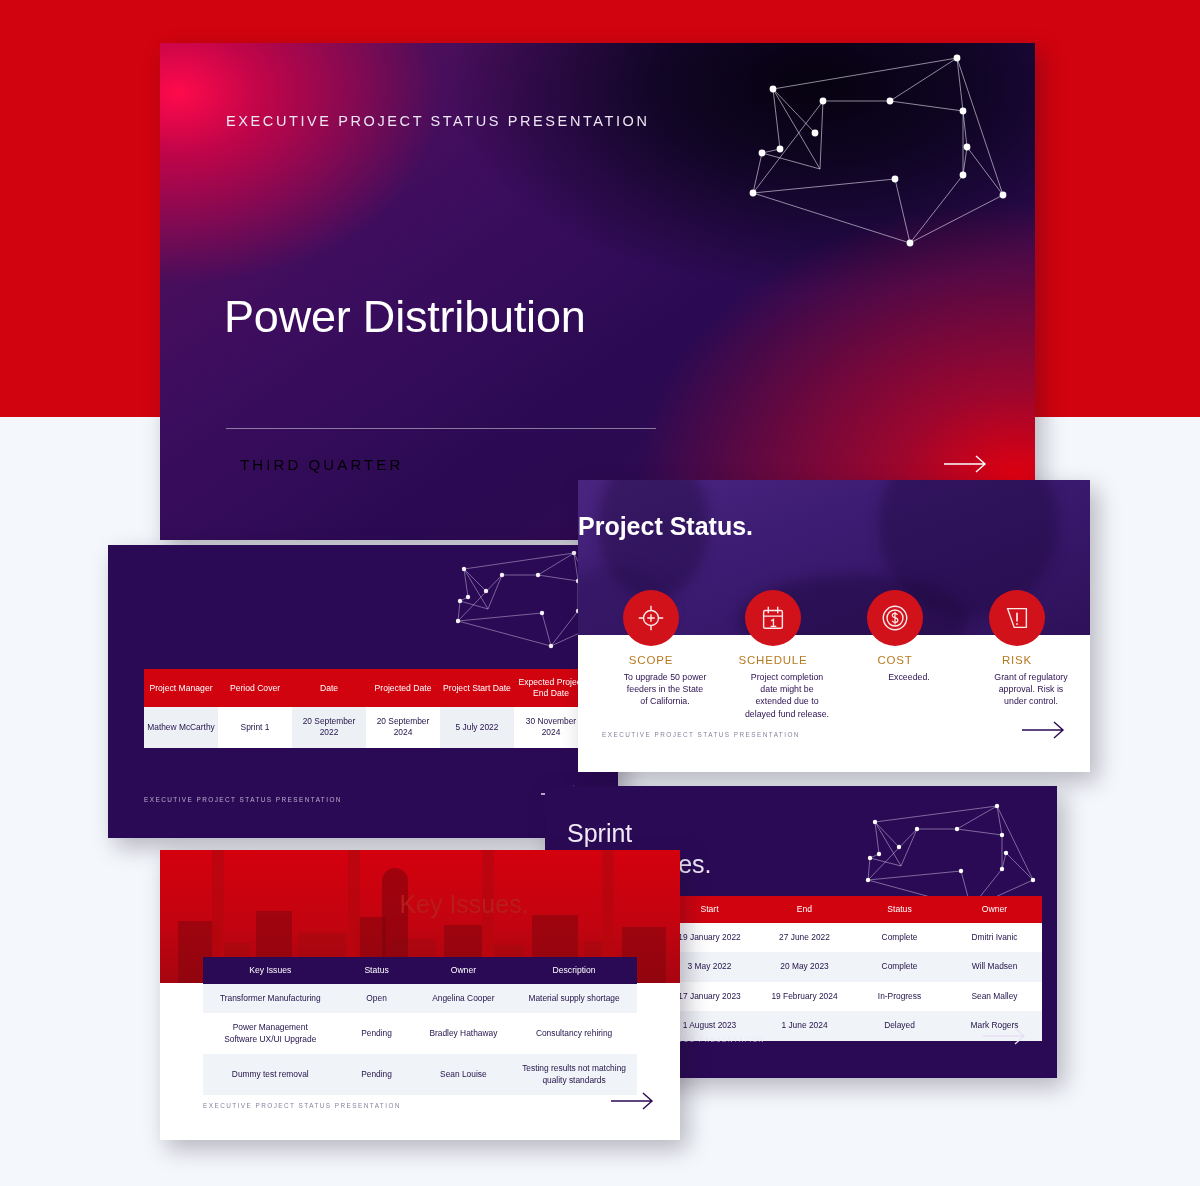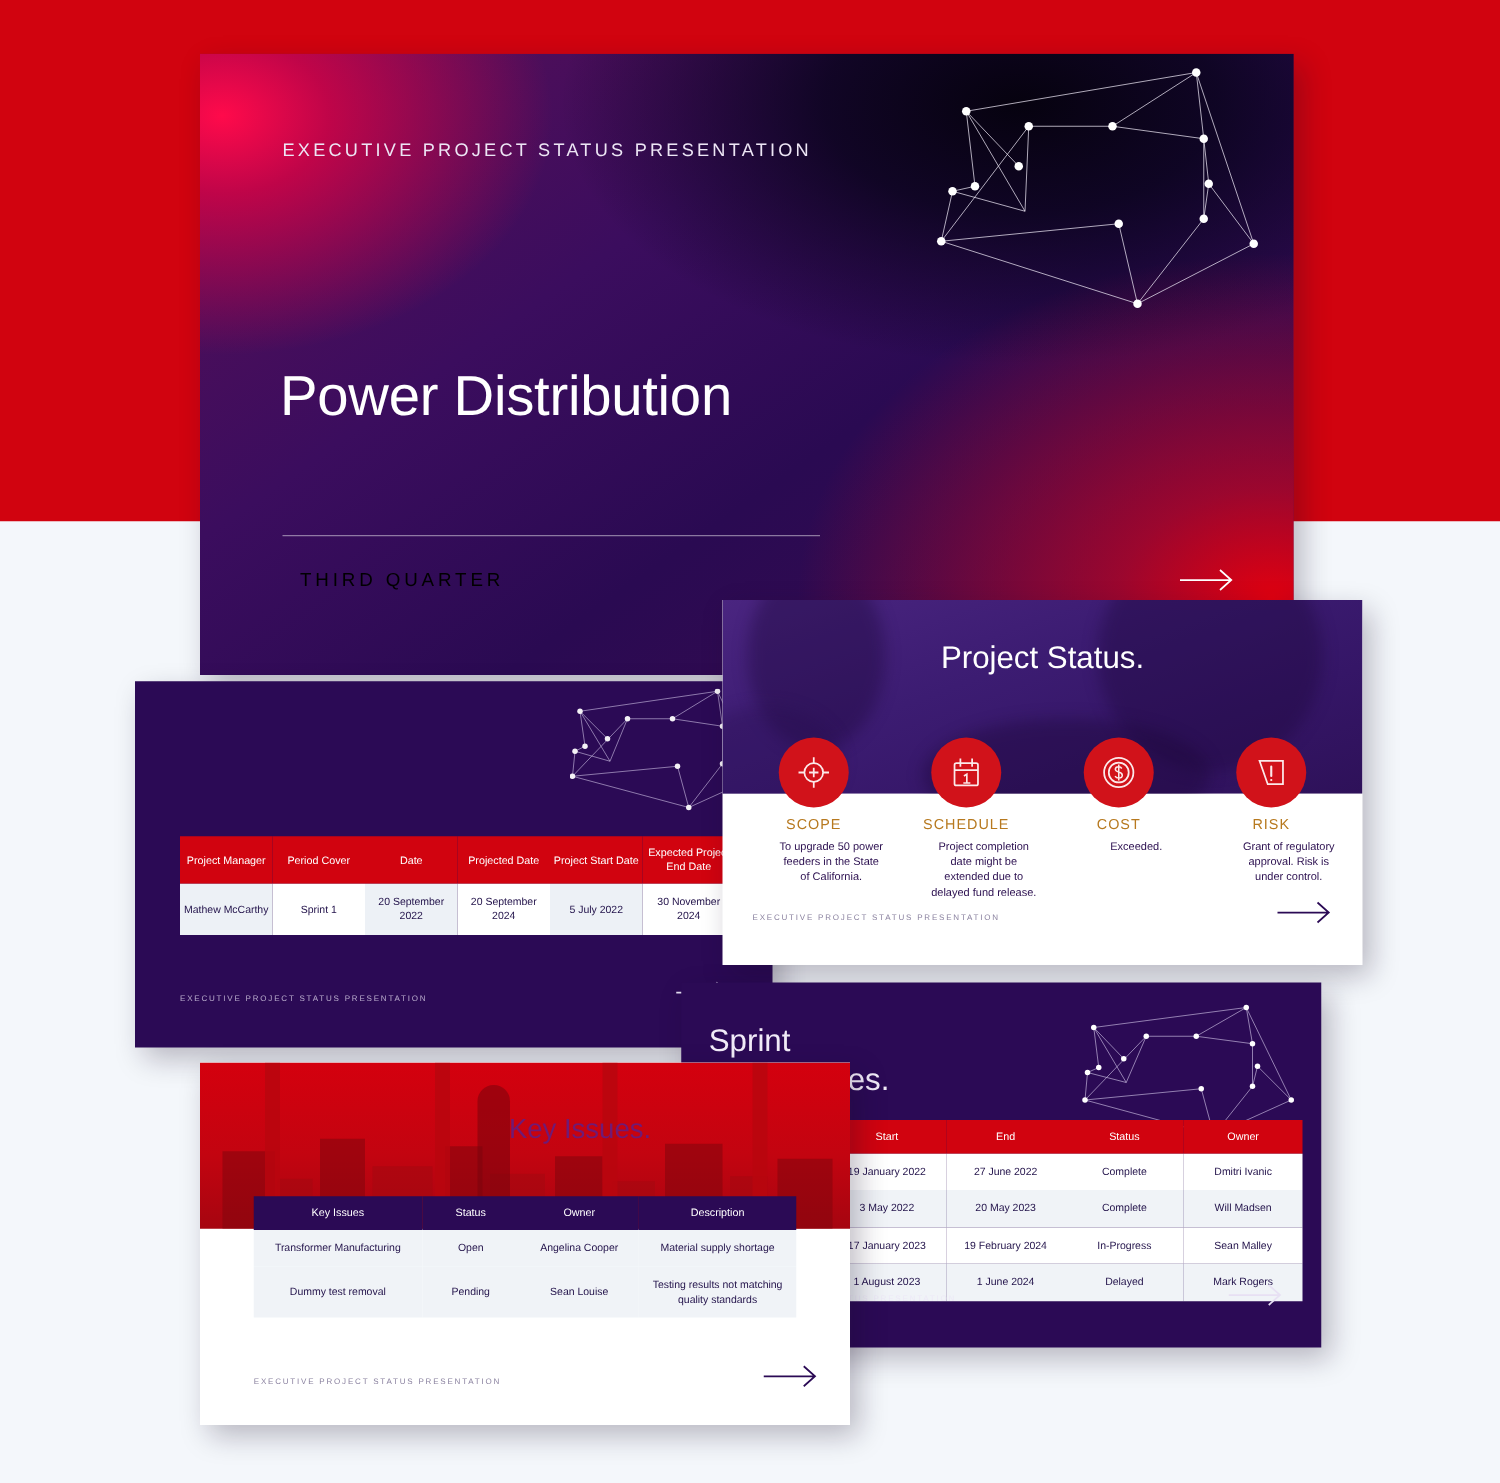--- a/index.html
+++ b/index.html
@@ -50,39 +50,39 @@
   .info-net { position: absolute; right: 2px; top: 6px; width: 160px; height: 110px; opacity: .95; }
   .info-h2 { position: absolute; left: 34px; top: 33px; color: #F1EBF8; font-size: 25px; line-height: 31px; font-weight: 300; }
   .info-table { position: absolute; left: 36px; top: 124px; width: 444px; }
 
   
   #slide-status { left: 578px; top: 480px; width: 512px; height: 292px; background: #FFFFFF; }
   .status-photo { position: absolute; left: 0; top: 0; width: 512px; height: 155px; overflow: hidden; }
   .status-photo .ph-base { position: absolute; inset: 0;
      background: linear-gradient(160deg,#4A2580 0%, #3C1C72 40%, #351667 70%, #2E1159 100%); }
   .status-photo .blob { position: absolute; border-radius: 50%; background: rgba(30,8,60,.40); filter: blur(6px); }
-  .status-h2 { position: absolute; left: 0; top: 32px; width: 512px; text-align: center;
-      color: #FFFFFF; font-size: 25px; font-weight: 400; }
+  .status-h2 { position: absolute; left: 0; top: 32px; width: 512px; 
+      color: #FFFFFF; font-size: 25px; font-weight: 700; }
   .status-cards { position: absolute; left: 12px; top: 110px; width: 488px; display: flex; }
   .status-card { flex: 1; text-align: center; padding: 0 4px; }
   .badge { width: 56px; height: 56px; border-radius: 50%; background: #D1121A; margin: 0 auto 8px;
       display: flex; align-items: center; justify-content: center; box-shadow: 0 0 0 0 rgba(0,0,0,0); }
   .badge svg { width: 30px; height: 30px; }
   .card-title { color: #B7791F; font-size: 11.5px; letter-spacing: .8px; margin-bottom: 5px; }
   .card-desc { color: #2C1050; font-size: 8.8px; line-height: 12.2px; margin-left: 28px; }
 
   
   #slide-issues { left: 160px; top: 850px; width: 520px; height: 290px; background: #FFFFFF; }
   .issues-photo { position: absolute; left: 0; top: 0; width: 520px; height: 133px; overflow: hidden;
      background: linear-gradient(180deg,#D4000E 0%, #C30410 55%, #A60510 100%); }
   .bld { position: absolute; bottom: 0; background: rgba(130,5,12,.55); }
   .bld2 { position: absolute; bottom: 0; background: rgba(165,8,16,.6); }
   .mull { position: absolute; top: 0; bottom: 0; width: 12px; background: rgba(185,6,14,.85); }
   .issues-h2 { position: absolute; left: 0; top: 40px; width: 608px; text-align: center;
-      color: #701a75; font-size: 22px; font-weight: 300; }
+      color: #b91c1c; font-size: 25px; font-weight: 300; }
   .issues-table { position: absolute; left: 43px; top: 107px; width: 434px; }
 
   
   #slide-sprint { left: 545px; top: 786px; width: 512px; height: 292px; background: #2B0A55; }
   .sprint-net { position: absolute; left: 320px; top: 16px; width: 180px; height: 120px; }
   .sprint-h2 { position: absolute; left: 22px; top: 32px; color: #F1EBF8; font-size: 25px; line-height: 31px; font-weight: 300; }
   .sprint-table { position: absolute; left: 117px; top: 110px; width: 380px; }
 
   
   table { border-collapse: collapse; width: 100%; table-layout: fixed; }
@@ -385,20 +385,26 @@
           </tr>
         </thead>
         <tbody>
           <tr>
             <td class="cell-g">Transformer Manufacturing</td>
             <td class="cell-g">Open</td>
             <td class="cell-g">Angelina Cooper</td>
             <td class="cell-g">Material supply shortage</td>
           </tr>
           <tr>
+            <td class="cell-w">Power Management<br>Software UX/UI Upgrade</td>
+            <td class="cell-w">Pending</td>
+            <td class="cell-w">Bradley Hathaway</td>
+            <td class="cell-w">Consultancy rehiring</td>
+          </tr>
+          <tr>
             <td class="cell-g">Dummy test removal</td>
             <td class="cell-g">Pending</td>
             <td class="cell-g">Sean Louise</td>
             <td class="cell-g">Testing results not matching<br>quality standards</td>
           </tr>
         </tbody>
       </table>
     </div>
 
     <div class="foot foot-dark" style="left:43px; top:252px;">EXECUTIVE PROJECT STATUS PRESENTATION</div>

